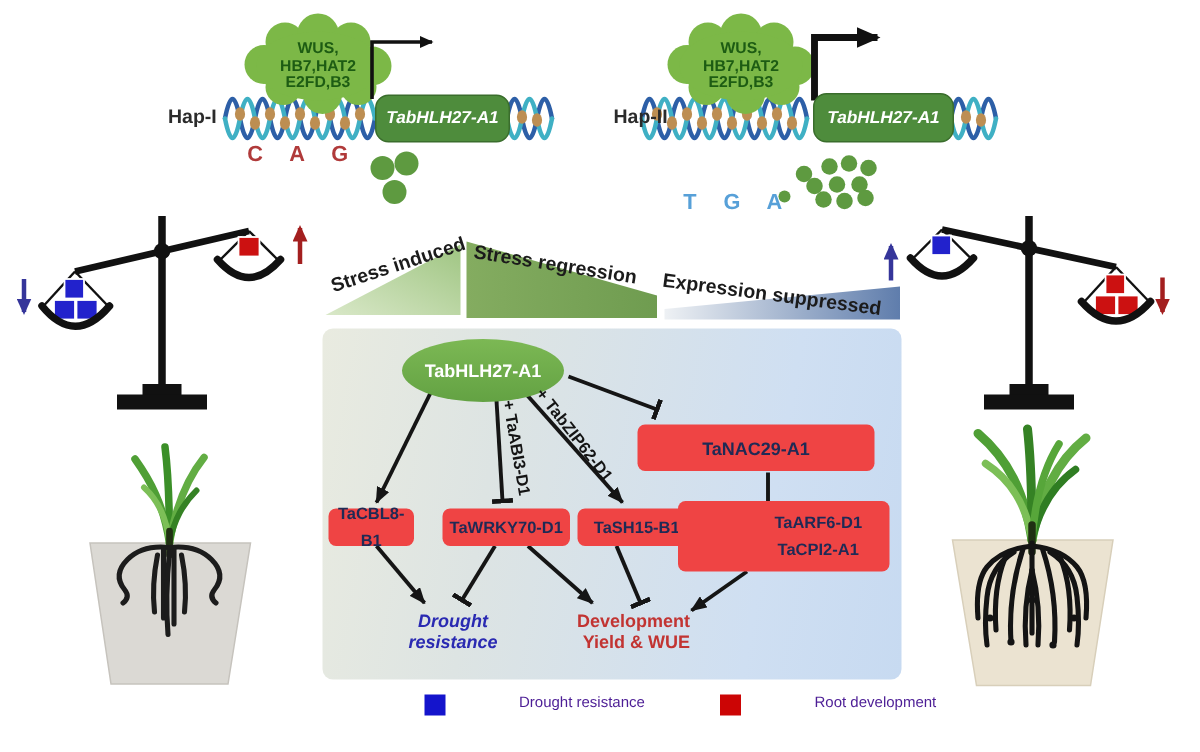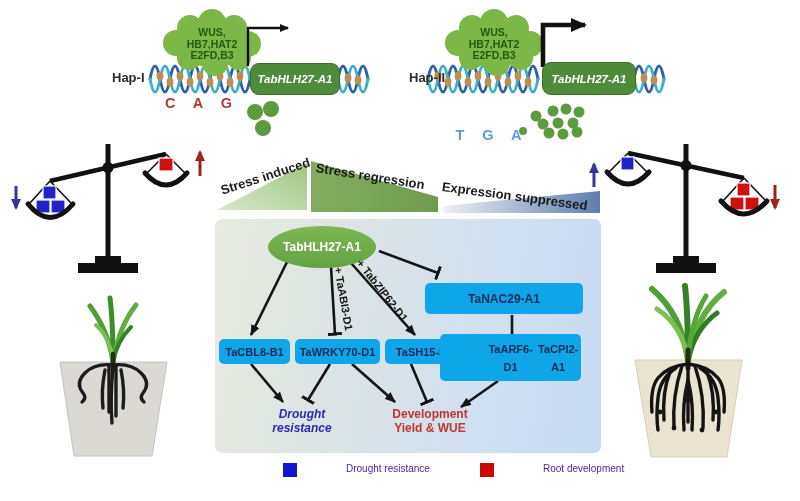--- a/index.html
+++ b/index.html
@@ -12,21 +12,21 @@
            font-style:italic;font-weight:700;font-size:11.5px;display:flex;align-items:center;justify-content:center;}
   .snp{font-size:14.5px;font-weight:700;letter-spacing:7px;text-align:center;}
   .snpRed{color:#b03a3a;}
   .snpBlue{color:#57a0d8;}
   .wedgeTxt{font-size:13px;font-weight:700;color:#1b1b1b;white-space:nowrap;transform-origin:left center;}
   #panel{left:215px;top:219px;width:386px;height:234px;border-radius:7px;
          background:linear-gradient(100deg,#e9ebe0 0%,#dde4e3 30%,#cfdff2 75%,#c7daf1 100%);}
   .hub{left:268px;top:226px;width:108px;height:42px;border-radius:50%;
        background:linear-gradient(180deg,#7cb854 0%,#63a243 100%);
        color:#ffffff;font-weight:700;font-size:12px;display:flex;align-items:center;justify-content:center;}
-  .tbox{background:#0ea5e9;border-radius:5px;color:#1f2a55;font-weight:700;font-size:11px;
+  .tbox{background:#ef4444;border-radius:5px;color:#1f2a55;font-weight:700;font-size:11px;
         display:flex;align-items:center;justify-content:center;text-align:center;line-height:18px;}
   .cof{font-size:11px;font-weight:700;color:#141414;white-space:nowrap;transform-origin:left top;}
   .outcome{font-size:12px;font-weight:700;text-align:center;line-height:14px;}
   .outBlue{color:#2a2ab2;}
   .outRed{color:#c23432;}
   .legSwatch{width:14px;height:14px;}
   .legTxt{font-size:10px;color:#4c1d95;margin-left:43px;}
   svg{position:absolute;left:0;top:0;}
 </style>
 </head>
@@ -302,33 +302,33 @@
   <div class="abs wedgeTxt" style="left:221px;top:183px;transform:rotate(-18deg);">Stress induced</div>
   <div class="abs wedgeTxt" style="left:316px;top:160px;transform:rotate(9deg);">Stress regression</div>
   <div class="abs wedgeTxt" style="left:442px;top:179px;transform:rotate(7.5deg);">Expression suppressed</div>
 
   <div class="abs hub">TabHLH27-A1</div>
 
   <div class="abs cof" style="left:344px;top:266px;transform:rotate(80deg);">+ TaABI3-D1</div>
   <div class="abs cof" style="left:364px;top:257px;transform:rotate(52deg);">+ TabZIP62-D1</div>
 
   <div class="abs tbox" style="left:425px;top:283px;width:158px;height:31px;font-size:12px;">TaNAC29-A1</div>
-  <div class="abs tbox" style="left:219px;top:339px;width:71px;height:25px;">TaCBL8-B1</div>
+  <div class="abs tbox" style="left:219px;top:339px;width:57px;height:25px;">TaCBL8-B1</div>
   <div class="abs tbox" style="left:295px;top:339px;width:85px;height:25px;">TaWRKY70-D1</div>
   <div class="abs tbox" style="left:385px;top:339px;width:79px;height:25px;">TaSH15-B1</div>
-  <div class="abs tbox" style="left:440px;top:334px;width:95px;height:47px;flex-direction:row;padding-left:46px;">
+  <div class="abs tbox" style="left:452px;top:334px;width:95px;height:47px;flex-direction:column;padding-left:46px;">
     <div>TaARF6-D1</div>
     <div>TaCPI2-A1</div>
   </div>
 
   <div class="abs outcome outBlue" style="left:269px;top:407px;width:66px;font-style:italic;">
     <div>Drought</div>
     <div>resistance</div>
   </div>
-  <div class="abs outcome outRed" style="left:388px;top:407px;width:84px;">
+  <div class="abs outcome outRed" style="left:376px;top:407px;width:84px;text-align:right;">
     <div>Development</div>
     <div>Yield &amp; WUE</div>
   </div>
 
   <div class="abs legSwatch" style="left:283px;top:463px;background:#1414cc;"></div>
   <div class="abs legTxt" style="left:303px;top:463px;">Drought resistance</div>
   <div class="abs legSwatch" style="left:480px;top:463px;background:#cc0505;"></div>
   <div class="abs legTxt" style="left:500px;top:463px;">Root development</div>
 
 </div>

